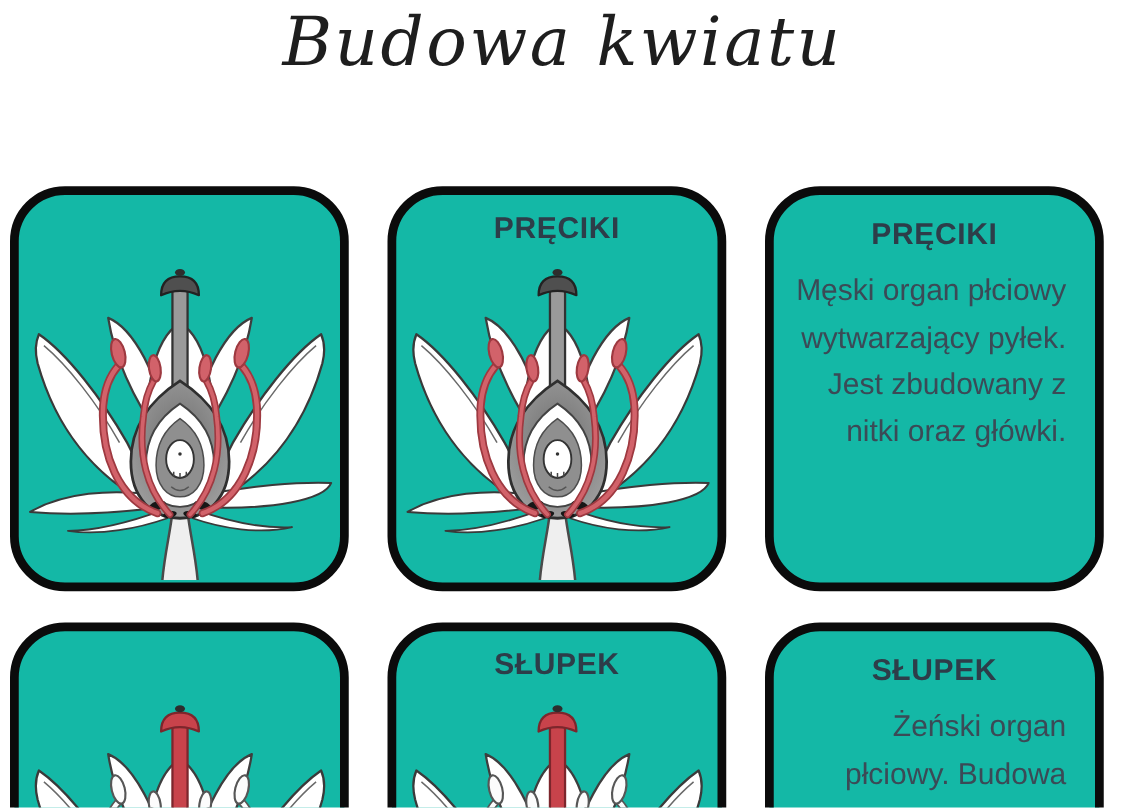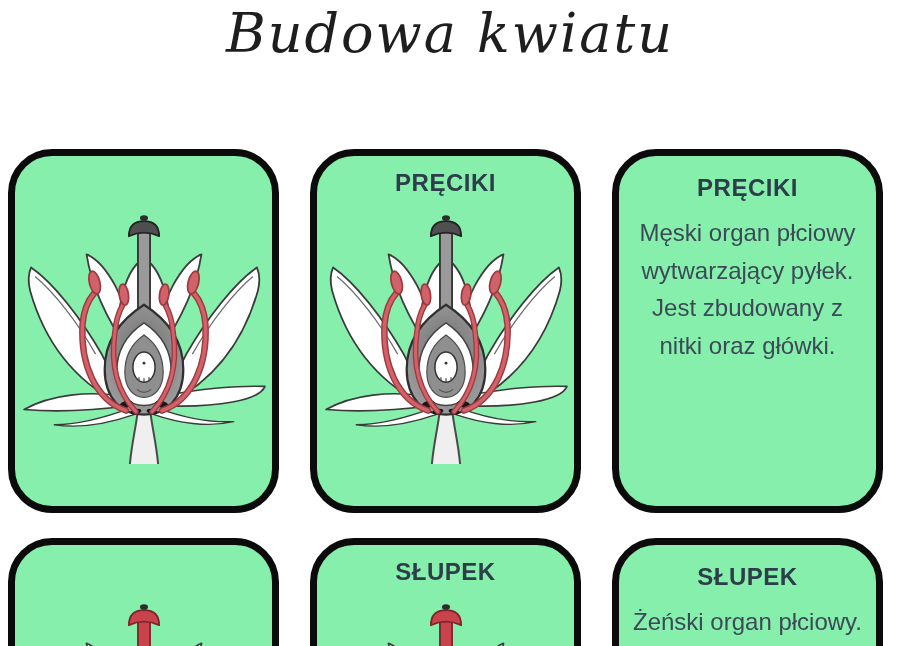--- a/index.html
+++ b/index.html
@@ -10,30 +10,30 @@
   .page-title{
     position:absolute;top:-8px;left:0;width:900px;margin:0;
     text-align:center;font-family:"DejaVu Serif",serif;font-style:italic;
     font-weight:400;font-size:54px;line-height:84px;color:#1e1e1e;letter-spacing:2px;
   }
   .cards{
     position:absolute;top:149px;left:8px;width:875px;
     display:grid;grid-template-columns:271px 271px 271px;gap:25px 31px;
   }
   .card{
-    box-sizing:border-box;height:364px;background:#86efac;position:relative;
+    box-sizing:border-box;height:324px;background:#14b8a6;position:relative;
     border:7px solid #0b0b0b;border-radius:44px;overflow:hidden;
   }
   .card-title{
     position:absolute;top:13px;left:0;right:0;margin:0;text-align:center;
     font-size:24px;font-weight:bold;letter-spacing:0.5px;color:#2d3d49;
   }
   .text-card .card-title{top:18px;}
   .card-body{
-    position:absolute;top:58px;left:9px;right:9px;margin:0;text-align:center;
+    position:absolute;top:58px;left:9px;right:23px;margin:0;text-align:right;
     font-size:24px;line-height:37.5px;color:#3b4a56;
   }
   .flower{
     position:absolute;top:56px;left:50%;transform:translateX(-50%);
     width:252px;height:252px;
   }
   
   .variant-stamen{
     --stamen-fill:#d2626a;--stamen-stroke:#9e3940;
     --style-fill:#9a9a9a;--style-stroke:#323232;

